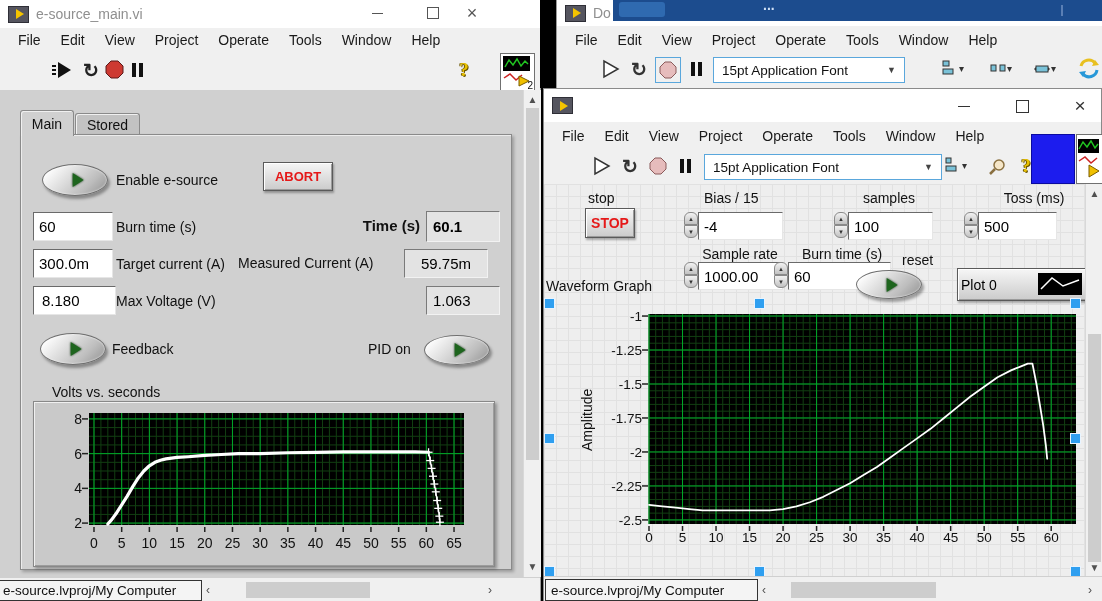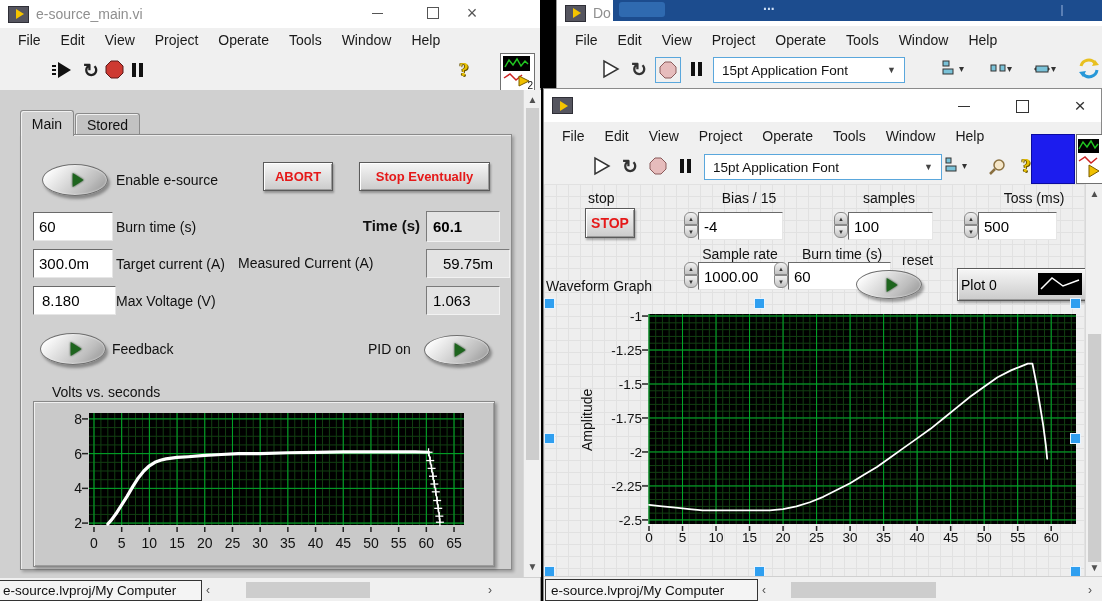--- a/index.html
+++ b/index.html
@@ -139,39 +139,36 @@
       <div class="tab-body" style="left:20px;top:44px;width:490px;height:434px;"></div>
 
       <div class="toggle" style="left:42px;top:74px;width:64px;height:30px;">
           <span></span>
         </div>
       <div class="lbl" style="left:116px;top:82px;">Enable e-source</div>
 
       <div class="lv-btn red" style="left:263px;top:72px;width:68px;height:27px;">
         <span>ABORT</span>
         </div>
-      <div class="lv-btn red" style="left:359px;top:72px;width:129px;height:27px;">
-        <span>Stop Eventually</span>
-        </div>
 
       <div class="fld" style="left:33px;top:122px;width:73px;height:27px;">
         <span>60</span>
         </div>
       <div class="lbl" style="left:116px;top:129px;">Burn time (s)</div>
       <div class="lbl b" style="left:332px;top:127px;width:88px;text-align:right;">Time (s)</div>
       <div class="ind" style="left:426px;top:121px;width:66px;height:29px;">
         <span>60.1</span>
         </div>
 
       <div class="fld" style="left:33px;top:159px;width:73px;height:27px;">
         <span>300.0m</span>
         </div>
       <div class="lbl" style="left:116px;top:166px;">Target current (A)</div>
       <div class="lbl" style="left:238px;top:165px;width:182px;text-align:left;">Measured Current (A)</div>
-      <div class="ind" style="left:426px;top:159px;width:66px;height:27px;font-weight:normal;padding-left:16px;">
+      <div class="ind" style="left:404px;top:159px;width:66px;height:27px;font-weight:normal;padding-left:16px;">
         <span>59.75m</span>
         </div>
 
       <div class="fld" style="left:33px;top:196px;width:73px;height:27px;padding-left:8px;">
         <span>8.180</span>
         </div>
       <div class="lbl" style="left:116px;top:203px;">Max Voltage (V)</div>
       <div class="ind" style="left:426px;top:196px;width:66px;height:27px;font-weight:normal;">
         <span>1.063</span>
         </div>
@@ -495,21 +492,21 @@
         <path d="M12 30 L12 42 L22 36 Z" fill="#f0c000" stroke="#7a5c00"></path>
       </svg>
     </div>
 
     <div class="panel-right" style="left:0;top:95px;width:542px;height:392px;">
       <div class="lbl" style="left:44px;top:6px;">stop</div>
       <div class="lv-btn red" style="left:41px;top:24px;width:48px;height:28px;font-size:14px;">
         <span>STOP</span>
         </div>
 
-      <div class="lbl" style="left:160px;top:6px;width:90px;text-align:center;">Bias / 15</div>
+      <div class="lbl" style="left:160px;top:6px;width:90px;">Bias / 15</div>
       <div class="spin" style="left:140px;top:28px;height:26px;">
           <div>▲</div>
           <div>▼</div>
         </div>
       <div class="fld" style="left:154px;top:28px;width:78px;height:26px;">
         <span>-4</span>
         </div>
 
       <div class="lbl" style="left:300px;top:6px;width:90px;text-align:center;">samples</div>
       <div class="spin" style="left:290px;top:28px;height:26px;">

